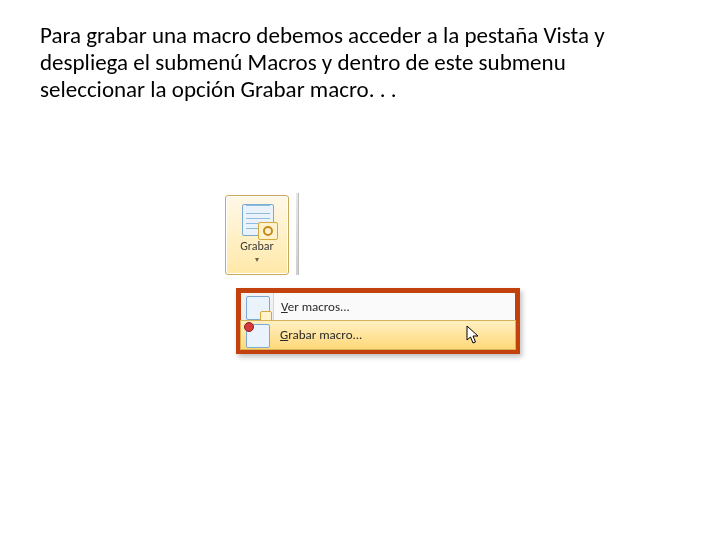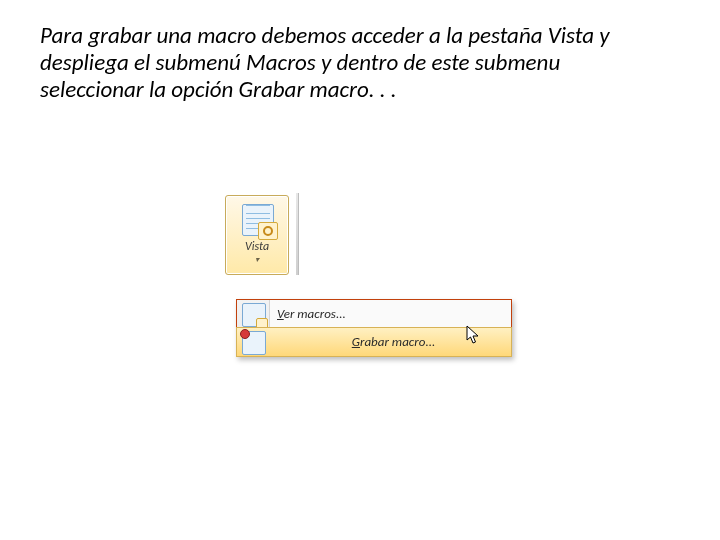--- a/index.html
+++ b/index.html
@@ -1,39 +1,39 @@
 <!DOCTYPE html>
 <html><head>
 <meta charset="utf-8">
 <style>
   html,body{margin:0;padding:0;width:720px;height:540px;background:#fff;font-family:Calibri,Arial,sans-serif;color:#000;}
-  .page{position:relative;width:720px;height:426px;font-style:italic;}
+  .page{position:relative;width:720px;height:426px;}
   .instr{position:absolute;left:40px;top:22px;width:600px;font-size:23px;line-height:1.18;}
   
   .ribbon-btn{position:absolute;left:225px;top:195px;width:62px;height:78px;
     background:linear-gradient(#fff8e8,#ffe9a8);
     border:1px solid #c8ab5a;border-radius:3px;box-shadow:0 0 0 1px #fff inset;}
   .ribbon-btn .bigicon{margin:6px auto 2px;width:38px;height:36px;position:relative;}
   .ribbon-btn .lbl{text-align:center;font-size:12px;color:#3b3b3b;margin-top:-1px;}
   .ribbon-btn .drop{text-align:center;font-size:8px;color:#6b6248;margin-top:1px;}
   
   .bigicon .sheet{position:absolute;left:4px;top:2px;width:30px;height:30px;background:#eaf3fb;border:1px solid #7aa9d4;border-radius:2px;}
   .bigicon .sheet:before,.bigicon .sheet:after{content:"";position:absolute;background:#8fbde2;height:1px;left:3px;right:3px;}
   .bigicon .sheet:before{top:8px;box-shadow:0 5px 0 #8fbde2,0 10px 0 #8fbde2,0 15px 0 #8fbde2;}
   .bigicon .lilsheet{position:absolute;right:-2px;bottom:-2px;width:18px;height:16px;background:#fff2cc;border:1px solid #d4a93a;border-radius:2px;}
   .bigicon .lilsheet:before{content:"";position:absolute;left:4px;top:3px;width:6px;height:6px;border:2px solid #c78a1a;border-radius:50%;}
   
   .vsep{position:absolute;left:296px;top:193px;width:2px;height:82px;background:linear-gradient(#e8e8e8,#cfcfcf);border-right:1px solid #bdbdbd;}
   
-  .menu{position:absolute;left:236px;top:288px;width:274px;background:#fafafa;border:1px solid #c2410c;box-shadow:2px 3px 5px rgba(0,0,0,.25);margin-top:11px;}
+  .menu{position:absolute;left:236px;top:288px;width:274px;background:#fafafa;border:5px solid #c2410c;box-shadow:2px 3px 5px rgba(0,0,0,.25);}
   .menu .iconcol{position:absolute;left:0;top:0;bottom:0;width:32px;background:linear-gradient(#f3f3f3,#e7e7e7);border-right:1px solid #d6d6d6;}
   .menu-item{position:relative;height:28px;line-height:28px;padding-left:40px;font-size:13px;color:#2a2a2a;}
   .menu-item .u{text-decoration:underline;}
   .menu-item .mi-icon{position:absolute;left:5px;top:3px;width:22px;height:22px;}
-  .menu-item.hover{background:linear-gradient(#fff0c2,#ffd879);border:1px solid #d7b256;margin:-1px;padding-left:39px;height:28px;text-align:center;}
+  .menu-item.hover{background:linear-gradient(#fff0c2,#ffd879);border:1px solid #d7b256;margin:-1px;padding-left:39px;height:28px;}
   
   .ic-ver{background:#eaf3fb;border:1px solid #7aa9d4;border-radius:2px;position:relative;}
   .ic-ver:after{content:"";position:absolute;right:-3px;bottom:-3px;width:10px;height:9px;background:#fff2cc;border:1px solid #d4a93a;border-radius:2px;}
   .ic-rec{background:#eaf3fb;border:1px solid #7aa9d4;border-radius:2px;position:relative;}
   .ic-rec:before{content:"";position:absolute;left:-3px;top:-3px;width:8px;height:8px;background:#d63a3a;border:1px solid #8a1f1f;border-radius:50%;}
   .ic-rel{position:relative;background:#fff;border:1px solid #7aa9d4;}
   .ic-rel:before{content:"";position:absolute;left:2px;top:2px;width:7px;height:7px;background:#c0392b;}
   .ic-rel:after{content:"";position:absolute;right:2px;top:2px;width:7px;height:7px;background:#2b6fb3;box-shadow:-9px 9px 0 #c0392b,0 9px 0 #888;}
   
   .cursor{position:absolute;left:466px;top:325px;width:16px;height:20px;pointer-events:none;}
@@ -42,21 +42,21 @@
 <body>
 <div class="page">
 
   <div class="instr">Para grabar una macro debemos acceder a la pestaña Vista y despliega el submenú Macros y dentro de este submenu seleccionar la opción Grabar macro. . .</div>
 
   <div class="ribbon-btn">
     <div class="bigicon">
       <div class="sheet"></div>
         <div class="lilsheet"></div>
     </div>
-    <div class="lbl">Vista</div>
+    <div class="lbl">Grabar</div>
     <div class="drop">▾</div>
   </div>
   <div class="vsep"></div>
 
   <div class="menu">
     <div class="iconcol"></div>
 
     <div class="menu-item">
       <div class="mi-icon ic-ver"></div>
       <span><span class="u">V</span><span>er macros...</span></span>

